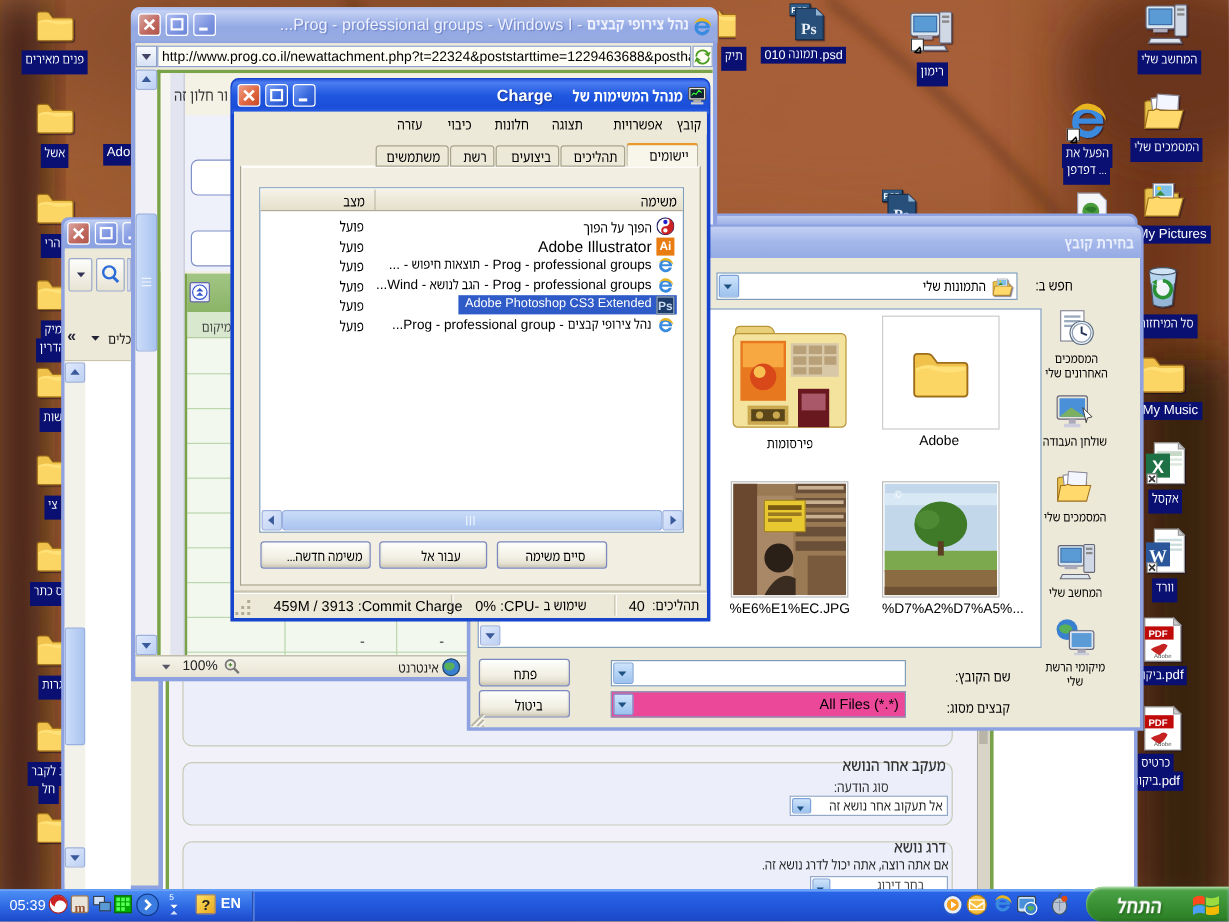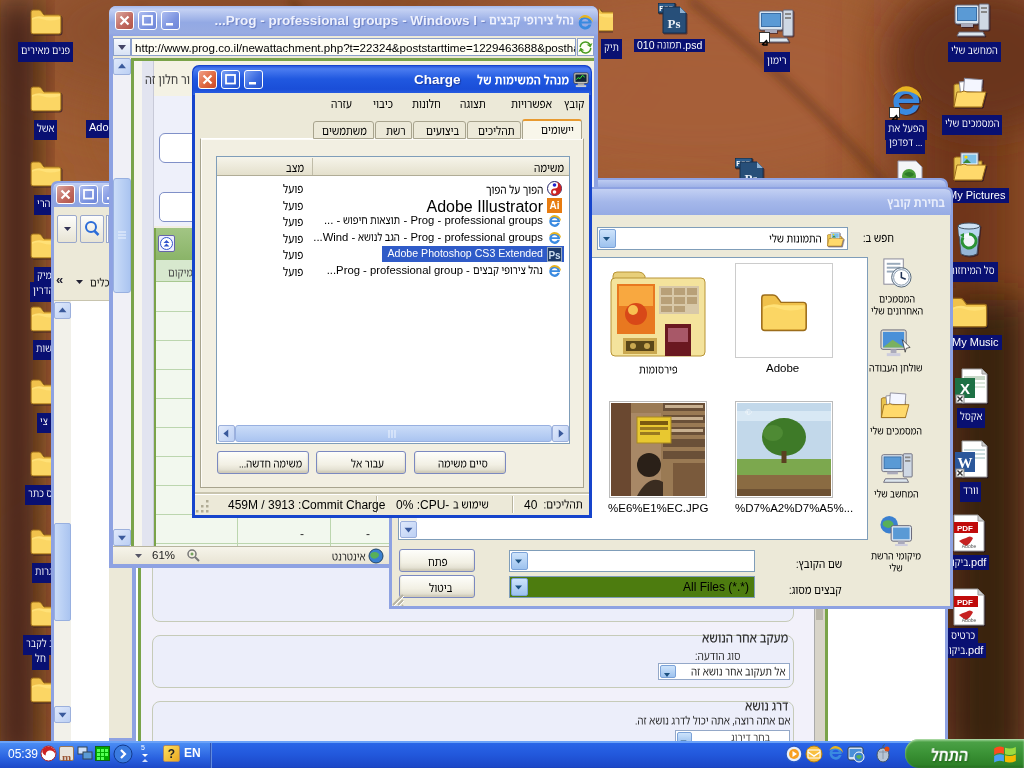--- a/index.html
+++ b/index.html
@@ -368,21 +368,21 @@
 </div>
 <div class="ab" style="left:115px;top:11px;width:19px;height:19px;border:1px solid #fff;border-radius:3px;background:linear-gradient(135deg,#dba8a0,#c0675e 60%,#b05548);overflow:hidden"><svg width="17" height="17">
       <path d="M4.5 4.5 L12.5 12.5 M12.5 4.5 L4.5 12.5" stroke="#fff" stroke-width="2.2"></path>
     </svg></div>
 <div class="ab" style="left:138px;top:11px;width:19px;height:19px;border:1px solid #fff;border-radius:3px;background:linear-gradient(135deg,#aebdf0,#7b93e0 60%,#6e86d8);overflow:hidden"><svg width="17" height="17">
       <rect x="4" y="4" width="9" height="8.5" fill="none" stroke="#fff" stroke-width="1.8"></rect>
     </svg></div>
 <div class="ab" style="left:161px;top:11px;width:19px;height:19px;border:1px solid #fff;border-radius:3px;background:linear-gradient(135deg,#aebdf0,#7b93e0 60%,#6e86d8);overflow:hidden"><svg width="17" height="17">
       <rect x="4" y="11" width="7" height="2.5" fill="#fff"></rect>
     </svg></div>
-<div class="tb" style="left:196px;top:13px;width:378px;text-align:right;font-size:13.5px;font-weight:bold;color:#eef1fd;text-shadow:1px 1px 1px #6a7ec2">...Prog - professional groups - Windows I - <svg width="85" height="14" style="vertical-align:-2px">
+<div class="tb" style="left:196px;top:13px;width:378px;text-align:right;font-size:13.5px;font-weight:normal;color:#eef1fd;text-shadow:1px 1px 1px #6a7ec2">...Prog - professional groups - Windows I - <svg width="85" height="14" style="vertical-align:-2px">
       <path transform="translate(0,11.5)" fill="#eef1fd" d="M4.5 -7.8Q5.7 -7.8 6.3 -7.1Q7.0 -6.5 7.0 -5.1V0.0H1.0V-4.9Q1.0 -5.1 1.1 -5.4Q1.1 -5.6 1.2 -5.8Q1.4 -6.1 1.6 -6.2H0.4L0.6 -7.8ZM5.3 -1.6V-5.0Q5.3 -5.6 5.1 -5.9Q4.8 -6.2 4.4 -6.2H2.8Q2.7 -6.0 2.7 -5.8Q2.7 -5.6 2.7 -5.4V-1.6Z M8.9 -3.3V-7.8H10.6V-3.3ZM8.1 -6.2 8.2 -7.8H9.9V-6.2Z M15.8 -0.0 11.6 -7.8H13.5L15.2 -4.4L17.0 -1.2ZM11.7 0.0V-1.6H16.5L17.0 -1.2L16.8 0.0ZM15.1 -3.1 14.6 -4.4Q14.9 -4.5 15.1 -4.7Q15.3 -5.0 15.4 -5.3Q15.5 -5.6 15.5 -5.9Q15.6 -6.2 15.6 -6.5L15.7 -7.8H17.4L17.2 -6.4Q17.2 -5.9 17.1 -5.4Q16.9 -4.9 16.7 -4.5Q16.5 -4.0 16.1 -3.6Q15.7 -3.3 15.1 -3.1Z M21.5 0.0V-5.0Q21.5 -5.6 21.3 -5.9Q21.0 -6.2 20.6 -6.2H18.4L18.6 -7.8H20.7Q21.9 -7.8 22.5 -7.1Q23.2 -6.5 23.2 -5.1V-1.5Q23.1 -1.1 22.9 -0.7Q22.7 -0.3 22.4 0.0ZM18.1 0.0V-1.6H24.0L23.8 0.0Z M27.7 0.0 29.2 -6.2H24.8L24.9 -7.8H31.1L31.0 -6.7L29.4 0.0ZM25.0 2.4V-4.6L26.7 -4.7V2.3Z M35.5 -3.3V-7.8H37.2V-3.3ZM34.6 -6.2 34.8 -7.8H36.4V-6.2Z M38.5 0.0V-1.6H40.8Q41.4 -1.6 41.8 -1.9Q42.2 -2.2 42.4 -2.7Q42.6 -3.3 42.6 -4.0Q42.6 -5.1 42.2 -5.7Q41.9 -6.3 41.1 -6.3Q40.4 -6.3 40.2 -6.0Q39.9 -5.7 39.9 -5.2Q39.9 -4.8 40.0 -4.5Q40.2 -4.3 40.4 -4.2Q40.5 -4.2 40.6 -4.1Q40.7 -4.1 40.8 -4.1L40.7 -2.7Q40.5 -2.6 40.3 -2.7Q40.1 -2.7 39.8 -2.8Q39.1 -2.9 38.7 -3.6Q38.3 -4.2 38.3 -5.2Q38.3 -6.0 38.6 -6.7Q38.9 -7.3 39.5 -7.6Q40.2 -8.0 41.1 -8.0Q42.6 -8.0 43.5 -6.9Q44.3 -5.8 44.3 -4.0Q44.3 -2.7 43.9 -1.9Q43.4 -1.0 42.6 -0.5Q41.8 0.0 40.6 0.0Z M46.0 0.0V-7.8H47.6V0.0ZM45.1 -6.2 45.3 -7.8H47.1V-6.2Z M52.0 0.0V-5.0Q52.0 -5.6 51.7 -5.9Q51.5 -6.2 51.0 -6.2H48.8L49.0 -7.8H51.1Q52.4 -7.8 53.0 -7.1Q53.6 -6.5 53.6 -5.1V0.0Z M55.6 -3.3V-7.8H57.3V-3.3ZM54.7 -6.2 54.9 -7.8H56.5V-6.2Z M62.4 -0.0 58.2 -7.8H60.2L61.9 -4.4L63.7 -1.2ZM58.4 0.0V-1.6H63.2L63.7 -1.2L63.5 0.0ZM61.7 -3.1 61.3 -4.4Q61.6 -4.5 61.7 -4.7Q61.9 -5.0 62.0 -5.3Q62.1 -5.6 62.2 -5.9Q62.2 -6.2 62.2 -6.5L62.4 -7.8H64.0L63.9 -6.4Q63.9 -5.9 63.7 -5.4Q63.6 -4.9 63.4 -4.5Q63.1 -4.0 62.7 -3.6Q62.3 -3.3 61.7 -3.1Z M69.2 -7.8H73.0L72.9 -6.7L70.9 0.0H69.2L71.1 -6.2H67.5V-9.7L69.2 -9.9Z M78.2 0.0V-5.0Q78.2 -5.6 78.0 -5.9Q77.7 -6.2 77.3 -6.2H73.9L74.1 -7.8H77.4Q78.6 -7.8 79.2 -7.1Q79.9 -6.5 79.9 -5.1V0.0ZM74.0 0.0V-4.2L75.7 -4.3V0.0Z M82.6 0.0V-5.4Q82.6 -5.7 82.5 -5.9Q82.4 -6.1 82.3 -6.1Q82.1 -6.2 81.8 -6.2H81.2L81.4 -7.8H82.3Q83.3 -7.8 83.8 -7.3Q84.2 -6.7 84.2 -5.6V0.0ZM80.9 0.0V-1.6H83.4V0.0Z"></path>
     </svg></div>
 <svg style="position:absolute;left:576px;top:14px" width="18" height="18" viewBox="0 0 20 20">
 <path d="M10.2 2.8 a7.2 7.2 0 1 0 7 9 l-3.2 0 a4.3 4.3 0 0 1 -8 -1.2 l11.4 0 a7.2 7.2 0 0 0 -7.2 -7.8z M6.2 8.2 a4.3 4.3 0 0 1 7.9 0z" fill="#3a8ae0" fill-rule="evenodd"></path>
 <path d="M2.5 6.5 Q7 -0.8 13.5 2 Q18.5 4.2 18.8 9.5 Q17 5.5 12 4.3 Q6.5 3.2 2.5 6.5z" fill="#e8b520"></path>
 </svg>
 <div class="ab" style="left:113px;top:36px;width:481px;height:22px;background:#ece9d8">
 <div class="ab" style="left:0px;top:2px;width:18px;height:18px;background:linear-gradient(180deg,#f8fafe,#d8e2f4);border:1px solid #8ca0cc"><svg width="16" height="16">
         <path d="M4 6 l4 5 l4 -5z" fill="#446"></path>
       </svg></div>
@@ -440,21 +440,21 @@
     </svg></div>
 <svg style="position:absolute;left:168.2px;top:265px;" width="24.8" height="15.5">
     <path transform="translate(0,11.5)" fill="#444" d="M4.0 -6.8Q4.9 -6.8 5.4 -6.3Q5.9 -5.7 5.9 -4.7V0.0H1.1V-5.1Q1.1 -5.2 1.1 -5.4Q1.1 -5.6 1.2 -5.7Q1.3 -5.9 1.4 -5.9H0.5L0.6 -6.8ZM5.0 -0.9V-4.6Q5.0 -5.3 4.7 -5.6Q4.5 -5.9 3.9 -5.9H2.0Q2.0 -5.8 2.0 -5.7Q2.0 -5.5 2.0 -5.3V-0.9Z M7.9 0.0V-6.8H8.7V0.0ZM7.0 -5.9 7.1 -6.8H8.4V-5.9Z M12.7 0.0 14.2 -6.0H10.1L10.2 -6.8H15.2L15.2 -6.2L13.6 0.0ZM10.4 2.2V-4.3L11.3 -4.4V2.1Z M16.8 -3.0V-6.8H17.7V-3.0ZM15.9 -5.9 16.0 -6.8H17.3V-5.9Z M19.0 0.0 19.7 -4.1 18.9 -6.8H19.8L20.2 -5.0H20.3Q20.4 -5.4 20.5 -5.7Q20.7 -6.1 20.9 -6.3Q21.1 -6.6 21.5 -6.8Q21.8 -6.9 22.3 -6.9Q22.9 -6.9 23.4 -6.6Q23.9 -6.2 24.1 -5.5Q24.4 -4.8 24.4 -3.7V-3.5Q24.4 -2.4 24.1 -1.7Q23.9 -0.9 23.3 -0.4Q22.8 0.0 22.0 0.0H21.0L21.1 -0.9H21.9Q22.7 -0.9 23.1 -1.6Q23.5 -2.3 23.5 -3.5V-3.7Q23.5 -4.5 23.3 -5.0Q23.2 -5.5 22.8 -5.8Q22.5 -6.0 22.1 -6.0Q21.7 -6.0 21.4 -5.9Q21.1 -5.7 21.0 -5.4Q20.8 -5.1 20.7 -4.8Q20.6 -4.4 20.5 -4.0L19.9 0.0Z"></path>
   </svg>
 <div class="tb" style="left:300px;top:527px;font-size:12px;color:#333">-</div>
 <div class="tb" style="left:366px;top:527px;font-size:12px;color:#333">-</div>
 <div class="ab" style="left:113px;top:546px;width:481px;height:18px;background:linear-gradient(180deg,#f6f4ea,#e8e4d4);border-top:1px solid #b8b49e"></div>
 <svg style="position:absolute;left:133px;top:551px" width="12" height="10">
     <path d="M2 3 l3.5 4 l3.5 -4z" fill="#556"></path>
   </svg>
-<div class="tb" style="left:152px;top:549px;font-size:11.5px;color:#222">61%</div>
+<div class="tb" style="left:152px;top:549px;font-size:11.5px;color:#222">100%</div>
 <svg style="position:absolute;left:186px;top:548px" width="15" height="15">
     <circle cx="6" cy="6" r="4" fill="none" stroke="#777" stroke-width="1.5"></circle>
     <path d="M9 9 l4 4" stroke="#777" stroke-width="2"></path>
     <path d="M4.5 6 h3 M6 4.5 v3" stroke="#4a8a30" stroke-width="1"></path>
   </svg>
 <svg style="position:absolute;left:332.4px;top:549px;" width="33.6" height="15.5">
     <path transform="translate(0,11.5)" fill="#222" d="M3.1 0.1Q1.9 0.1 1.2 -0.9Q0.5 -1.8 0.5 -3.7V-6.8H1.4V-3.7Q1.4 -2.3 1.9 -1.5Q2.3 -0.7 3.0 -0.7Q3.8 -0.7 4.3 -1.5Q4.7 -2.3 4.7 -3.7Q4.7 -4.8 4.5 -5.4Q4.2 -6.0 3.6 -6.0Q3.4 -6.0 3.2 -6.0Q3.0 -6.0 2.8 -5.9V-6.7Q3.1 -6.8 3.3 -6.8Q3.5 -6.9 3.8 -6.9Q4.8 -6.9 5.2 -6.1Q5.6 -5.2 5.6 -3.7Q5.6 -1.8 5.0 -0.9Q4.3 0.1 3.1 0.1Z M8.2 0.0V-5.1Q8.2 -5.4 8.1 -5.6Q8.0 -5.8 7.9 -5.9Q7.7 -5.9 7.5 -5.9H6.9L7.0 -6.8H7.8Q8.4 -6.8 8.7 -6.4Q9.1 -6.0 9.1 -5.2V0.0ZM6.6 0.0V-0.9H8.6V0.0Z M13.2 0.0V-4.6Q13.2 -5.3 13.0 -5.6Q12.7 -5.9 12.2 -5.9H10.2L10.3 -6.8H12.2Q13.2 -6.8 13.6 -6.3Q14.1 -5.7 14.1 -4.7V0.0Z M17.9 0.1Q16.7 0.1 16.0 -0.9Q15.4 -1.8 15.4 -3.7V-6.8H16.3V-3.7Q16.3 -2.3 16.7 -1.5Q17.1 -0.7 17.9 -0.7Q18.7 -0.7 19.1 -1.5Q19.6 -2.3 19.6 -3.7Q19.6 -4.8 19.3 -5.4Q19.1 -6.0 18.5 -6.0Q18.3 -6.0 18.1 -6.0Q17.9 -6.0 17.7 -5.9V-6.7Q17.9 -6.8 18.1 -6.8Q18.4 -6.9 18.6 -6.9Q19.6 -6.9 20.0 -6.1Q20.5 -5.2 20.5 -3.7Q20.5 -1.8 19.8 -0.9Q19.1 0.1 17.9 0.1Z M23.0 0.0V-5.1Q23.0 -5.4 22.9 -5.6Q22.9 -5.8 22.7 -5.9Q22.6 -5.9 22.4 -5.9H21.7L21.8 -6.8H22.6Q23.2 -6.8 23.6 -6.4Q23.9 -6.0 23.9 -5.2V0.0ZM21.4 0.0V-0.9H23.4V0.0Z M25.9 -3.0V-6.8H26.8V-3.0ZM25.0 -5.9 25.1 -6.8H26.4V-5.9Z M32.2 0.0Q31.8 -0.9 31.4 -1.7Q30.9 -2.5 30.5 -3.2Q30.0 -3.9 29.6 -4.5Q29.4 -4.9 29.1 -5.2Q28.9 -5.6 28.7 -5.9Q28.5 -6.2 28.3 -6.4Q28.2 -6.7 28.0 -6.8H29.1Q29.3 -6.6 29.5 -6.3Q29.7 -5.9 29.9 -5.6Q30.2 -5.2 30.5 -4.8Q30.9 -4.1 31.4 -3.3Q31.8 -2.5 32.3 -1.7Q32.8 -0.9 33.2 0.0ZM27.8 0.0 28.0 -1.9Q28.1 -2.6 28.3 -3.1Q28.5 -3.7 28.8 -4.1Q29.1 -4.5 29.7 -4.8L30.0 -4.1Q29.6 -3.9 29.4 -3.6Q29.2 -3.2 29.1 -2.8Q29.0 -2.4 28.9 -1.9L28.7 0.0ZM31.4 -2.8 31.1 -3.5Q31.5 -3.7 31.7 -4.0Q31.9 -4.4 32.0 -4.8Q32.2 -5.2 32.2 -5.7L32.3 -6.8H33.2L33.1 -5.7Q33.0 -5.0 32.8 -4.5Q32.6 -3.9 32.3 -3.5Q31.9 -3.1 31.4 -2.8Z"></path>
   </svg>
 <svg style="position:absolute;left:368px;top:548px" width="16" height="16">
     <circle cx="8" cy="8" r="7" fill="#3a80d0"></circle>
@@ -637,21 +637,21 @@
   </svg>
 <div class="ab" style="left:399px;top:575px;width:76px;height:23px;background:linear-gradient(180deg,#fefefb,#f2f0e4 60%,#dcd8c8);border:1px solid #7b89c0;border-radius:3px;box-shadow:inset 0 -2px 2px #cfcab8"></div>
 <svg style="position:absolute;left:428.6px;top:580px;" width="23.4" height="16.2">
     <path transform="translate(0,12.0)" fill="#000" d="M1.3 -7.1H4.9L4.8 -6.4L3.0 0.0H2.0L3.8 -6.2H0.3V-9.0L1.3 -9.1Z M6.6 0.0V-7.1H7.5V0.0ZM5.6 -6.2 5.8 -7.1H7.2V-6.2Z M11.5 0.1Q10.2 0.1 9.6 -0.9Q8.9 -1.9 8.9 -3.9V-7.1H9.8V-3.9Q9.8 -2.4 10.2 -1.6Q10.7 -0.8 11.5 -0.8Q12.3 -0.8 12.8 -1.6Q13.2 -2.4 13.2 -3.9Q13.2 -5.0 13.0 -5.7Q12.7 -6.3 12.1 -6.3Q11.9 -6.3 11.7 -6.3Q11.5 -6.2 11.2 -6.2V-7.0Q11.5 -7.1 11.7 -7.1Q12.0 -7.2 12.2 -7.2Q13.3 -7.2 13.7 -6.3Q14.2 -5.5 14.2 -3.9Q14.2 -1.9 13.5 -0.9Q12.8 0.1 11.5 0.1Z M16.0 -3.1V-7.1H16.9V-3.1ZM15.1 -6.2 15.2 -7.1H16.5V-6.2Z M21.4 0.0V-4.8Q21.4 -5.5 21.1 -5.9Q20.8 -6.2 20.3 -6.2H18.4L18.5 -7.1H20.3Q21.3 -7.1 21.8 -6.5Q22.3 -6.0 22.3 -4.9V-0.8Q22.3 -0.6 22.2 -0.4Q22.1 -0.2 21.9 0.0ZM18.1 0.0V-0.9H23.0L22.9 0.0Z"></path>
   </svg>
 <div class="ab" style="left:509px;top:550px;width:246px;height:22px;background:#fff;border:1px solid #7f9db9">
 <div class="ab" style="left:1px;top:1px;width:17px;height:18px;background:linear-gradient(180deg,#cde3fb,#9dc2ee);border:1px solid #7ba2d8;border-radius:2px"><svg width="13" height="16">
         <path d="M3 6.5 l3.5 4 l3.5 -4z" fill="#1c5180"></path>
       </svg></div>
 </div>
-<div class="ab" style="left:509px;top:576px;width:246px;height:22px;background:#4d7c0f;border:1px solid #7f9db9">
+<div class="ab" style="left:509px;top:576px;width:246px;height:22px;background:#ec4899;border:1px solid #7f9db9">
 <div class="ab" style="left:1px;top:1px;width:17px;height:18px;background:linear-gradient(180deg,#cde3fb,#9dc2ee);border:1px solid #7ba2d8;border-radius:2px"><svg width="13" height="16">
         <path d="M3 6.5 l3.5 4 l3.5 -4z" fill="#1c5180"></path>
       </svg></div>
 <div style="position:absolute;right:5px;top:3px;font-size:12px;color:#000">All Files (*.*)</div>
 </div>
 <svg style="position:absolute;left:795.9px;top:556px;" width="46.1" height="16.2">
     <path transform="translate(0,12.0)" fill="#000" d="M0.7 -0.5Q0.7 -0.9 0.8 -1.0Q1.0 -1.2 1.2 -1.2Q1.5 -1.2 1.7 -1.0Q1.8 -0.9 1.8 -0.5Q1.8 -0.2 1.7 -0.1Q1.5 0.1 1.2 0.1Q1.0 0.1 0.8 -0.1Q0.7 -0.2 0.7 -0.5ZM0.7 -5.9Q0.7 -6.2 0.8 -6.3Q1.0 -6.5 1.2 -6.5Q1.5 -6.5 1.7 -6.3Q1.8 -6.2 1.8 -5.9Q1.8 -5.5 1.7 -5.4Q1.5 -5.2 1.2 -5.2Q1.0 -5.2 0.8 -5.4Q0.7 -5.5 0.7 -5.9Z M5.5 2.3 5.0 0.2Q4.8 -1.1 4.5 -2.2Q4.1 -3.3 3.8 -4.4Q3.5 -5.2 3.3 -5.9Q3.0 -6.6 2.8 -7.1H3.8Q3.9 -6.9 4.1 -6.5Q4.2 -6.0 4.4 -5.5Q4.6 -5.0 4.7 -4.5Q5.1 -3.4 5.4 -2.3Q5.7 -1.1 6.0 0.2L6.5 2.2ZM5.1 -2.4 4.9 -3.2Q5.3 -3.3 5.6 -3.7Q5.9 -4.0 6.0 -4.4Q6.1 -4.9 6.2 -5.3Q6.3 -5.8 6.3 -6.1L6.4 -7.1H7.3L7.2 -6.0Q7.2 -5.6 7.1 -5.0Q7.0 -4.5 6.7 -3.9Q6.5 -3.4 6.1 -3.0Q5.7 -2.6 5.1 -2.4Z M11.5 0.0V-4.8Q11.5 -5.5 11.3 -5.9Q11.0 -6.2 10.4 -6.2H8.5L8.6 -7.1H10.5Q11.5 -7.1 12.0 -6.5Q12.5 -6.0 12.5 -4.9V-0.8Q12.4 -0.6 12.3 -0.4Q12.2 -0.2 12.1 0.0ZM8.2 0.0V-0.9H13.2L13.1 0.0Z M14.9 0.0V-7.1H15.8V0.0ZM14.0 -6.2 14.1 -7.1H15.5V-6.2Z M19.9 0.0 21.5 -6.2H17.3L17.4 -7.1H22.6L22.5 -6.4L20.8 0.0ZM17.6 2.3V-4.5L18.5 -4.6V2.2Z M27.6 0.0V-4.8Q27.6 -5.5 27.3 -5.9Q27.0 -6.2 26.5 -6.2H23.5L23.6 -7.1H26.5Q27.5 -7.1 28.0 -6.5Q28.5 -6.0 28.5 -4.9V0.0ZM23.6 0.0V-4.0L24.6 -4.1V0.0Z M36.0 -7.1Q37.0 -7.1 37.5 -6.5Q38.0 -6.0 38.0 -4.9V0.0H33.0V-5.3Q33.0 -5.5 33.0 -5.6Q33.1 -5.8 33.1 -6.0Q33.2 -6.1 33.3 -6.2H32.4L32.5 -7.1ZM37.1 -0.9V-4.8Q37.1 -5.5 36.8 -5.9Q36.5 -6.2 36.0 -6.2H34.0Q34.0 -6.1 33.9 -5.9Q33.9 -5.7 33.9 -5.5V-0.9Z M42.4 0.0Q41.4 0.0 40.8 -0.4Q40.1 -0.9 39.8 -1.9Q39.4 -2.8 39.4 -4.1V-7.1H40.3V-4.1Q40.3 -3.0 40.6 -2.3Q40.8 -1.6 41.3 -1.2Q41.7 -0.8 42.4 -0.8H42.5Q43.2 -0.8 43.6 -1.2Q44.1 -1.6 44.3 -2.3Q44.5 -3.0 44.5 -4.1V-7.1H45.5V-4.1Q45.5 -2.8 45.1 -1.8Q44.8 -0.9 44.1 -0.4Q43.4 0.0 42.5 0.0ZM40.1 -2.8 40.0 -3.5Q40.7 -3.5 41.1 -3.8Q41.6 -4.0 41.8 -4.5Q42.0 -5.1 42.0 -5.9V-7.1H42.9V-5.9Q42.9 -5.2 42.7 -4.6Q42.6 -4.0 42.2 -3.6Q41.9 -3.2 41.3 -3.0Q40.8 -2.7 40.1 -2.8Z"></path>
   </svg>
 <svg style="position:absolute;left:789.4px;top:582px;" width="52.6" height="16.2">
     <path transform="translate(0,12.0)" fill="#000" d="M0.7 -0.5Q0.7 -0.9 0.8 -1.0Q1.0 -1.2 1.2 -1.2Q1.5 -1.2 1.7 -1.0Q1.8 -0.9 1.8 -0.5Q1.8 -0.2 1.7 -0.1Q1.5 0.1 1.2 0.1Q1.0 0.1 0.8 -0.1Q0.7 -0.2 0.7 -0.5ZM0.7 -5.9Q0.7 -6.2 0.8 -6.3Q1.0 -6.5 1.2 -6.5Q1.5 -6.5 1.7 -6.3Q1.8 -6.2 1.8 -5.9Q1.8 -5.5 1.7 -5.4Q1.5 -5.2 1.2 -5.2Q1.0 -5.2 0.8 -5.4Q0.7 -5.5 0.7 -5.9Z M5.2 0.1 4.8 -1.5H4.7Q4.6 -1.2 4.4 -0.9Q4.2 -0.6 3.9 -0.4Q3.7 -0.2 3.4 -0.1Q3.2 0.0 2.9 0.0H2.7V-0.9H2.8Q3.2 -0.9 3.4 -1.1Q3.7 -1.2 4.0 -1.4Q4.2 -1.7 4.4 -1.9Q4.6 -2.2 4.7 -2.4V-5.3Q4.7 -5.8 4.5 -6.0Q4.3 -6.2 3.9 -6.2H3.3L3.4 -7.1H4.1Q4.6 -7.1 4.9 -6.9Q5.3 -6.7 5.4 -6.4Q5.6 -6.0 5.6 -5.4V-1.9L6.0 -0.2Z M7.5 0.0V-7.1H8.5V0.0ZM6.6 -6.2 6.7 -7.1H8.2V-6.2Z M12.6 0.1Q11.3 0.1 10.7 -0.8Q10.1 -1.7 10.1 -3.4V-3.5Q10.1 -4.3 10.3 -5.0Q10.5 -5.7 10.8 -6.1V-6.3L11.7 -6.4L11.6 -6.2Q11.3 -5.8 11.1 -5.1Q11.0 -4.4 11.0 -3.6Q11.0 -2.2 11.4 -1.5Q11.8 -0.8 12.6 -0.8Q13.5 -0.8 13.9 -1.6Q14.3 -2.4 14.3 -3.9Q14.3 -5.0 14.0 -5.6Q13.7 -6.2 13.0 -6.2H9.7L9.8 -7.1H13.0Q14.2 -7.1 14.7 -6.3Q15.3 -5.5 15.3 -3.9Q15.3 -2.0 14.6 -0.9Q14.0 0.1 12.6 0.1Z M16.4 0.0 17.1 -4.3 16.2 -7.1H17.2L17.7 -5.2H17.7Q17.8 -5.6 18.0 -6.0Q18.1 -6.3 18.3 -6.6Q18.6 -6.9 18.9 -7.1Q19.3 -7.2 19.8 -7.2Q20.4 -7.2 20.9 -6.9Q21.4 -6.5 21.7 -5.7Q22.0 -5.0 22.0 -3.8V-3.7Q22.0 -2.6 21.7 -1.7Q21.4 -0.9 20.9 -0.5Q20.3 0.0 19.5 0.0H18.5L18.6 -0.9H19.4Q20.2 -0.9 20.7 -1.7Q21.1 -2.4 21.1 -3.7V-3.8Q21.1 -4.7 20.9 -5.2Q20.7 -5.8 20.4 -6.0Q20.0 -6.3 19.6 -6.3Q19.2 -6.3 18.9 -6.1Q18.6 -5.9 18.4 -5.6Q18.2 -5.3 18.1 -5.0Q18.0 -4.6 18.0 -4.2L17.3 0.0Z M29.2 -7.1Q30.2 -7.1 30.7 -6.5Q31.2 -6.0 31.2 -4.9V0.0H26.2V-5.3Q26.2 -5.5 26.2 -5.6Q26.2 -5.8 26.3 -6.0Q26.3 -6.1 26.5 -6.2H25.5L25.6 -7.1ZM30.3 -0.9V-4.8Q30.3 -5.5 30.0 -5.9Q29.7 -6.2 29.1 -6.2H27.2Q27.1 -6.1 27.1 -5.9Q27.1 -5.7 27.1 -5.5V-0.9Z M33.2 -3.1V-7.1H34.2V-3.1ZM32.3 -6.2 32.4 -7.1H33.8V-6.2Z M39.1 -0.1 35.4 -7.1H36.4L38.3 -3.5L39.8 -0.7ZM35.3 0.0V-0.9H39.5L39.8 -0.7L39.7 0.0ZM38.2 -2.8 37.9 -3.6Q38.2 -3.7 38.4 -4.0Q38.6 -4.3 38.7 -4.7Q38.9 -5.0 38.9 -5.4Q39.0 -5.8 39.0 -6.0L39.1 -7.1H40.0L39.9 -5.9Q39.9 -5.5 39.8 -5.1Q39.7 -4.6 39.5 -4.2Q39.3 -3.7 39.0 -3.3Q38.6 -3.0 38.2 -2.8Z M44.2 0.0V-4.8Q44.2 -5.5 44.0 -5.9Q43.7 -6.2 43.1 -6.2H41.2L41.3 -7.1H43.2Q44.2 -7.1 44.7 -6.5Q45.2 -6.0 45.2 -4.9V-0.8Q45.1 -0.6 45.0 -0.4Q44.9 -0.2 44.8 0.0ZM40.9 0.0V-0.9H45.9L45.8 0.0Z M49.6 0.0 51.2 -6.2H46.9L47.0 -7.1H52.3L52.2 -6.4L50.5 0.0ZM47.2 2.3V-4.5L48.1 -4.6V2.2Z"></path>
@@ -743,21 +743,21 @@
     <circle cx="7.5" cy="4" r="1.8" fill="#22c"></circle>
     <circle cx="7.5" cy="11" r="1.8" fill="#fff"></circle>
   </svg>
 <svg style="position:absolute;left:485.7px;top:182px;" width="57.3" height="15.9">
     <path transform="translate(0,11.8)" fill="#000" d="M3.8 2.3V-4.4Q3.8 -5.2 3.5 -5.7Q3.3 -6.1 2.7 -6.1H0.4L0.5 -7.0H2.7Q3.7 -7.0 4.2 -6.3Q4.8 -5.7 4.8 -4.4V2.2Z M6.7 0.0V-7.0H7.6V0.0ZM5.8 -6.1 5.9 -7.0H7.3V-6.1Z M9.1 0.0V-0.9H10.9Q11.5 -0.9 12.0 -1.2Q12.4 -1.6 12.7 -2.2Q12.9 -2.8 12.9 -3.6Q12.9 -4.8 12.5 -5.5Q12.1 -6.2 11.2 -6.2Q10.5 -6.2 10.2 -5.8Q9.8 -5.4 9.8 -4.7Q9.8 -4.2 10.0 -3.8Q10.2 -3.5 10.6 -3.4Q10.7 -3.4 10.8 -3.3Q10.9 -3.3 10.9 -3.3L10.9 -2.5Q10.8 -2.5 10.6 -2.5Q10.5 -2.5 10.3 -2.6Q9.6 -2.7 9.3 -3.3Q8.9 -3.9 8.9 -4.7Q8.9 -5.4 9.2 -6.0Q9.4 -6.5 10.0 -6.8Q10.5 -7.1 11.2 -7.1Q12.5 -7.1 13.2 -6.2Q13.9 -5.2 13.9 -3.6Q13.9 -2.5 13.5 -1.7Q13.1 -0.9 12.5 -0.4Q11.8 0.0 10.8 0.0Z M18.9 0.0V-4.7Q18.9 -5.4 18.7 -5.8Q18.4 -6.1 17.8 -6.1H14.9L15.0 -7.0H17.9Q18.9 -7.0 19.4 -6.4Q19.8 -5.9 19.8 -4.8V0.0ZM15.0 0.0V-4.0L15.9 -4.1V0.0Z M24.4 -7.0H28.0L27.9 -6.3L26.1 0.0H25.1L26.9 -6.1H23.5V-8.8L24.4 -9.0Z M28.7 0.4 28.7 -0.5 30.7 -1.0Q31.1 -1.1 31.5 -1.4Q31.8 -1.6 32.1 -2.0Q32.3 -2.4 32.5 -3.2Q32.6 -4.0 32.7 -5.2L32.8 -7.0H33.7L33.6 -5.2Q33.6 -4.2 33.5 -3.4Q33.3 -2.7 33.1 -2.1Q32.9 -1.6 32.6 -1.2Q32.2 -0.8 31.8 -0.5Q31.3 -0.3 30.7 -0.1ZM30.2 -0.5 29.0 -6.9 29.8 -7.1 30.9 -2.0Q30.9 -1.8 30.9 -1.5Q30.9 -1.3 30.8 -1.0Q30.7 -0.7 30.6 -0.5Z M40.6 2.3V-4.4Q40.6 -5.2 40.3 -5.7Q40.0 -6.1 39.5 -6.1H37.2L37.3 -7.0H39.5Q40.5 -7.0 41.0 -6.3Q41.5 -5.7 41.5 -4.4V2.2Z M43.4 0.0V-7.0H44.4V0.0ZM42.5 -6.1 42.6 -7.0H44.0V-6.1Z M45.8 0.0V-0.9H47.7Q48.3 -0.9 48.7 -1.2Q49.2 -1.6 49.4 -2.2Q49.7 -2.8 49.7 -3.6Q49.7 -4.8 49.3 -5.5Q48.8 -6.2 48.0 -6.2Q47.3 -6.2 46.9 -5.8Q46.6 -5.4 46.6 -4.7Q46.6 -4.2 46.8 -3.8Q47.0 -3.5 47.4 -3.4Q47.5 -3.4 47.6 -3.3Q47.6 -3.3 47.7 -3.3L47.6 -2.5Q47.5 -2.5 47.4 -2.5Q47.3 -2.5 47.1 -2.6Q46.4 -2.7 46.0 -3.3Q45.7 -3.9 45.7 -4.7Q45.7 -5.4 45.9 -6.0Q46.2 -6.5 46.7 -6.8Q47.2 -7.1 48.0 -7.1Q49.2 -7.1 49.9 -6.2Q50.6 -5.2 50.6 -3.6Q50.6 -2.5 50.3 -1.7Q49.9 -0.9 49.2 -0.4Q48.5 0.0 47.6 0.0Z M55.7 0.0V-4.7Q55.7 -5.4 55.4 -5.8Q55.2 -6.1 54.6 -6.1H51.6L51.7 -7.0H54.7Q55.6 -7.0 56.1 -6.4Q56.6 -5.9 56.6 -4.8V0.0ZM51.8 0.0V-4.0L52.7 -4.1V0.0Z"></path>
   </svg>
 <svg style="position:absolute;left:282.7px;top:181px;" width="20.3" height="16.2">
     <path transform="translate(0,12.0)" fill="#000" d="M1.3 -7.1H4.9L4.8 -6.4L3.0 0.0H2.0L3.8 -6.2H0.3V-9.0L1.3 -9.1Z M5.6 0.4 5.6 -0.5 7.7 -1.0Q8.1 -1.2 8.5 -1.4Q8.8 -1.6 9.1 -2.0Q9.4 -2.5 9.5 -3.3Q9.7 -4.0 9.7 -5.3L9.8 -7.1H10.8L10.7 -5.3Q10.6 -4.3 10.5 -3.5Q10.4 -2.7 10.2 -2.2Q9.9 -1.6 9.6 -1.2Q9.3 -0.8 8.8 -0.5Q8.3 -0.3 7.7 -0.1ZM7.2 -0.5 5.9 -7.0 6.8 -7.2 7.8 -2.1Q7.9 -1.8 7.9 -1.6Q7.9 -1.3 7.8 -1.0Q7.7 -0.8 7.6 -0.5Z M12.5 0.0V-7.1H13.5V0.0ZM11.6 -6.2 11.7 -7.1H13.1V-6.2Z M15.0 0.0V-0.9H16.8Q17.5 -0.9 17.9 -1.3Q18.4 -1.6 18.6 -2.2Q18.9 -2.8 18.9 -3.6Q18.9 -4.9 18.5 -5.6Q18.0 -6.3 17.2 -6.3Q16.4 -6.3 16.1 -5.9Q15.7 -5.5 15.7 -4.8Q15.7 -4.3 15.9 -3.9Q16.1 -3.5 16.6 -3.4Q16.7 -3.4 16.7 -3.4Q16.8 -3.4 16.8 -3.4L16.8 -2.6Q16.7 -2.5 16.6 -2.6Q16.4 -2.6 16.2 -2.6Q15.5 -2.7 15.2 -3.3Q14.8 -3.9 14.8 -4.8Q14.8 -5.5 15.1 -6.1Q15.4 -6.6 15.9 -6.9Q16.4 -7.2 17.2 -7.2Q18.4 -7.2 19.1 -6.3Q19.8 -5.3 19.8 -3.6Q19.8 -2.5 19.5 -1.7Q19.1 -0.9 18.4 -0.4Q17.7 0.0 16.7 0.0Z"></path>
   </svg>
 <div class="ab" style="left:547px;top:198px;width:15px;height:15px;background:#e87c10;color:#fff;font-size:10px;font-weight:bold;text-align:center;line-height:15px">Ai</div>
-<div class="tb" style="right:481px;top:198px;font-size:16px;color:#000">Adobe Illustrator</div>
+<div class="tb" style="right:481px;top:198px;font-size:13px;color:#000">Adobe Illustrator</div>
 <svg style="position:absolute;left:282.7px;top:198px;" width="20.3" height="16.2">
     <path transform="translate(0,12.0)" fill="#000" d="M1.3 -7.1H4.9L4.8 -6.4L3.0 0.0H2.0L3.8 -6.2H0.3V-9.0L1.3 -9.1Z M5.6 0.4 5.6 -0.5 7.7 -1.0Q8.1 -1.2 8.5 -1.4Q8.8 -1.6 9.1 -2.0Q9.4 -2.5 9.5 -3.3Q9.7 -4.0 9.7 -5.3L9.8 -7.1H10.8L10.7 -5.3Q10.6 -4.3 10.5 -3.5Q10.4 -2.7 10.2 -2.2Q9.9 -1.6 9.6 -1.2Q9.3 -0.8 8.8 -0.5Q8.3 -0.3 7.7 -0.1ZM7.2 -0.5 5.9 -7.0 6.8 -7.2 7.8 -2.1Q7.9 -1.8 7.9 -1.6Q7.9 -1.3 7.8 -1.0Q7.7 -0.8 7.6 -0.5Z M12.5 0.0V-7.1H13.5V0.0ZM11.6 -6.2 11.7 -7.1H13.1V-6.2Z M15.0 0.0V-0.9H16.8Q17.5 -0.9 17.9 -1.3Q18.4 -1.6 18.6 -2.2Q18.9 -2.8 18.9 -3.6Q18.9 -4.9 18.5 -5.6Q18.0 -6.3 17.2 -6.3Q16.4 -6.3 16.1 -5.9Q15.7 -5.5 15.7 -4.8Q15.7 -4.3 15.9 -3.9Q16.1 -3.5 16.6 -3.4Q16.7 -3.4 16.7 -3.4Q16.8 -3.4 16.8 -3.4L16.8 -2.6Q16.7 -2.5 16.6 -2.6Q16.4 -2.6 16.2 -2.6Q15.5 -2.7 15.2 -3.3Q14.8 -3.9 14.8 -4.8Q14.8 -5.5 15.1 -6.1Q15.4 -6.6 15.9 -6.9Q16.4 -7.2 17.2 -7.2Q18.4 -7.2 19.1 -6.3Q19.8 -5.3 19.8 -3.6Q19.8 -2.5 19.5 -1.7Q19.1 -0.9 18.4 -0.4Q17.7 0.0 16.7 0.0Z"></path>
   </svg>
 <svg style="position:absolute;left:547px;top:214px" width="15" height="15" viewBox="0 0 20 20">
 <path d="M10.2 2.8 a7.2 7.2 0 1 0 7 9 l-3.2 0 a4.3 4.3 0 0 1 -8 -1.2 l11.4 0 a7.2 7.2 0 0 0 -7.2 -7.8z M6.2 8.2 a4.3 4.3 0 0 1 7.9 0z" fill="#3a8ae0" fill-rule="evenodd"></path>
 <path d="M2.5 6.5 Q7 -0.8 13.5 2 Q18.5 4.2 18.8 9.5 Q17 5.5 12 4.3 Q6.5 3.2 2.5 6.5z" fill="#e8b520"></path>
 </svg>
 <div class="tb" style="right:481px;top:214px;font-size:11.3px;color:#000">... - <svg width="57" height="12" style="vertical-align:-2px">
       <path transform="translate(0,10)" fill="#000" d="M3.4 0.0Q2.5 0.0 1.9 -0.4Q1.3 -0.9 0.9 -1.7Q0.6 -2.6 0.6 -3.9V-6.7H1.5V-3.9Q1.5 -2.9 1.7 -2.2Q1.9 -1.5 2.4 -1.1Q2.8 -0.8 3.4 -0.8H3.5Q4.1 -0.8 4.6 -1.1Q5.0 -1.5 5.2 -2.2Q5.4 -2.9 5.4 -3.9V-6.7H6.3V-3.9Q6.3 -2.6 6.0 -1.7Q5.7 -0.9 5.0 -0.4Q4.4 0.0 3.5 0.0ZM1.2 -2.6 1.2 -3.3Q1.8 -3.3 2.2 -3.5Q2.6 -3.8 2.8 -4.3Q3.0 -4.8 3.0 -5.5V-6.7H3.9V-5.6Q3.9 -4.9 3.7 -4.3Q3.6 -3.7 3.3 -3.4Q2.9 -3.0 2.4 -2.8Q1.9 -2.6 1.2 -2.6Z M8.2 0.0V-6.7H9.0V0.0ZM7.3 -5.8 7.4 -6.7H8.7V-5.8Z M10.4 0.0V-0.9H12.2Q12.8 -0.9 13.2 -1.2Q13.7 -1.5 13.9 -2.1Q14.1 -2.6 14.1 -3.4Q14.1 -4.6 13.7 -5.3Q13.3 -6.0 12.5 -6.0Q11.8 -6.0 11.5 -5.6Q11.1 -5.1 11.1 -4.5Q11.1 -4.0 11.3 -3.7Q11.5 -3.3 11.9 -3.2Q12.0 -3.2 12.1 -3.2Q12.2 -3.2 12.2 -3.2L12.1 -2.4Q12.1 -2.4 11.9 -2.4Q11.8 -2.4 11.6 -2.5Q11.0 -2.6 10.6 -3.1Q10.3 -3.7 10.3 -4.5Q10.3 -5.2 10.5 -5.7Q10.8 -6.2 11.3 -6.5Q11.8 -6.8 12.5 -6.8Q13.7 -6.8 14.4 -5.9Q15.0 -5.0 15.0 -3.4Q15.0 -2.4 14.7 -1.6Q14.3 -0.8 13.7 -0.4Q13.0 0.0 12.1 0.0Z M16.7 -3.0V-6.7H17.6V-3.0ZM15.9 -5.8 16.0 -6.7H17.2V-5.8Z M22.0 -6.7Q22.9 -6.7 23.4 -6.2Q23.9 -5.6 23.9 -4.6V0.0H23.0V-4.5Q23.0 -5.2 22.7 -5.5Q22.5 -5.8 22.0 -5.8H20.3Q20.2 -5.7 20.1 -5.5Q20.1 -5.2 20.1 -4.6V0.0H19.2V-4.3Q19.2 -4.8 19.3 -5.2Q19.4 -5.6 19.5 -5.8L19.3 -5.9V-6.7ZM18.7 -5.8 18.8 -6.7H20.9V-5.8Z M32.0 0.0V-4.5Q32.0 -5.2 31.7 -5.5Q31.4 -5.8 30.9 -5.8H28.5V-6.7H31.0Q31.9 -6.7 32.4 -6.2Q32.8 -5.6 32.8 -4.6V0.0ZM27.4 0.0 27.5 -0.9H27.8Q28.0 -0.9 28.2 -1.0Q28.3 -1.1 28.4 -1.3Q28.5 -1.5 28.5 -1.8V-6.5H29.3V-1.8Q29.3 -0.9 29.0 -0.5Q28.6 0.0 28.0 0.0ZM27.6 -5.8 27.7 -6.7H28.9V-5.8Z M34.8 0.0V-6.7H35.6V0.0ZM33.9 -5.8 34.0 -6.7H35.3V-5.8Z M41.1 0.0Q40.6 -0.9 40.2 -1.6Q39.8 -2.4 39.3 -3.1Q38.9 -3.8 38.5 -4.4Q38.3 -4.8 38.0 -5.1Q37.8 -5.5 37.6 -5.8Q37.4 -6.1 37.2 -6.3Q37.1 -6.5 37.0 -6.7H38.0Q38.2 -6.5 38.4 -6.2Q38.6 -5.8 38.8 -5.5Q39.1 -5.1 39.3 -4.7Q39.7 -4.0 40.2 -3.3Q40.7 -2.5 41.2 -1.7Q41.6 -0.8 42.1 0.0ZM36.7 0.0 37.0 -1.9Q37.0 -2.5 37.2 -3.1Q37.4 -3.6 37.7 -4.0Q38.0 -4.5 38.6 -4.7L38.9 -4.0Q38.5 -3.8 38.3 -3.5Q38.1 -3.2 38.0 -2.8Q37.9 -2.4 37.8 -1.8L37.6 0.0ZM40.2 -2.8 40.0 -3.5Q40.3 -3.7 40.5 -4.0Q40.8 -4.3 40.9 -4.7Q41.0 -5.1 41.0 -5.6L41.1 -6.7H42.0L41.9 -5.6Q41.9 -4.9 41.7 -4.4Q41.5 -3.9 41.1 -3.5Q40.8 -3.0 40.2 -2.8Z M46.4 -0.1 42.8 -6.7H43.8L45.6 -3.3L47.0 -0.7ZM42.8 0.0V-0.9H46.7L47.0 -0.7L46.9 0.0ZM45.5 -2.6 45.2 -3.4Q45.5 -3.5 45.7 -3.8Q45.9 -4.0 46.0 -4.4Q46.1 -4.7 46.2 -5.1Q46.2 -5.4 46.3 -5.7L46.4 -6.7H47.2L47.1 -5.6Q47.1 -5.2 47.0 -4.8Q46.9 -4.4 46.7 -3.9Q46.5 -3.5 46.2 -3.2Q45.9 -2.8 45.5 -2.6Z M48.9 0.0V-6.7H49.8V0.0ZM48.0 -5.8 48.1 -6.7H49.5V-5.8Z M55.5 0.0V-4.5Q55.5 -5.2 55.2 -5.5Q54.9 -5.8 54.4 -5.8H51.9V-6.7H54.5Q55.4 -6.7 55.9 -6.2Q56.3 -5.6 56.3 -4.6V0.0ZM50.9 0.0 51.0 -0.9H51.3Q51.5 -0.9 51.7 -1.0Q51.8 -1.1 51.9 -1.3Q51.9 -1.5 51.9 -1.8V-6.5H52.8V-1.8Q52.8 -0.9 52.5 -0.5Q52.1 0.0 51.5 0.0ZM51.1 -5.8 51.2 -6.7H52.4V-5.8Z"></path>
     </svg> - Prog - professional groups</div>

